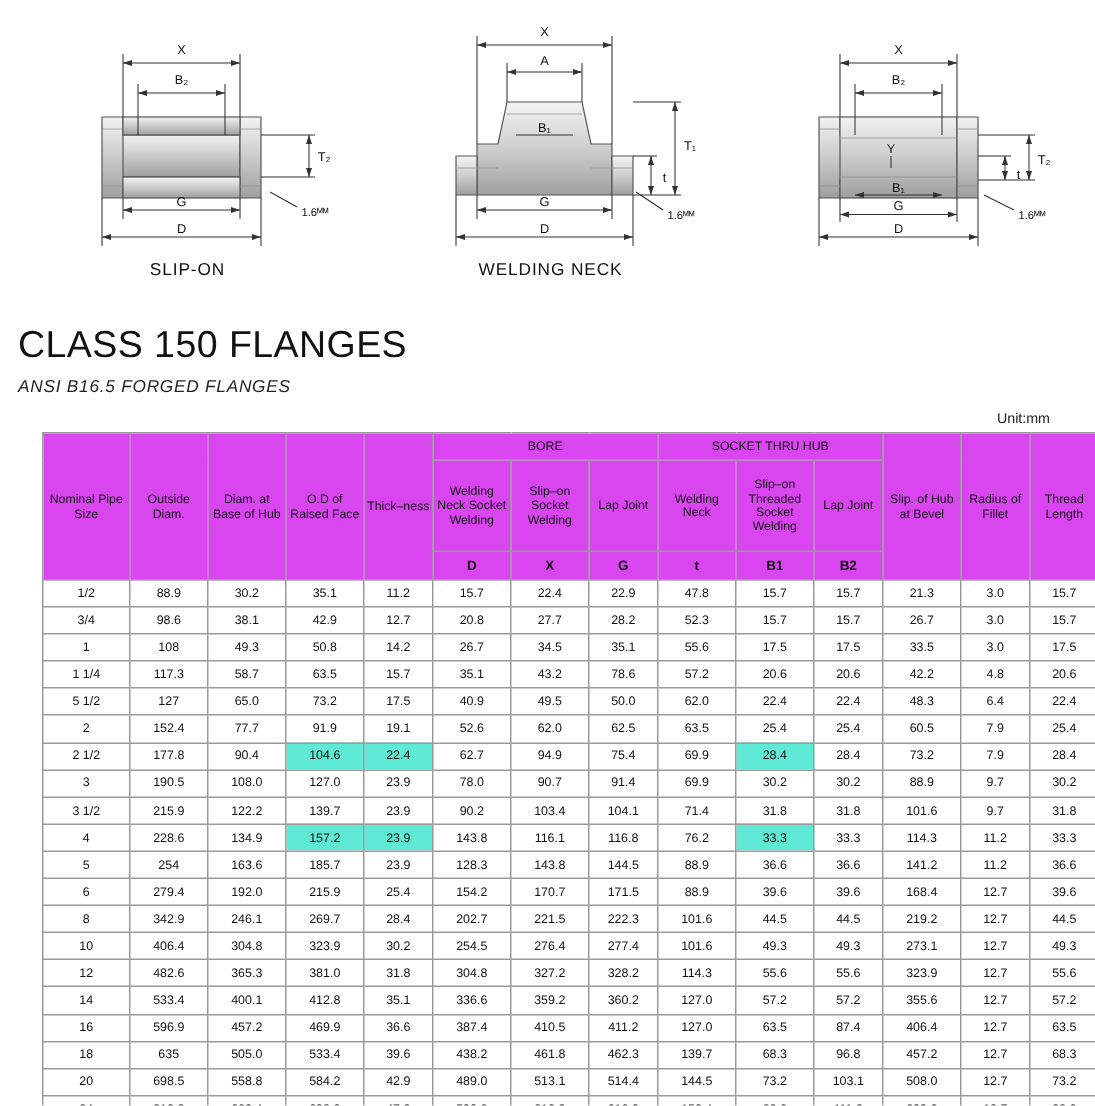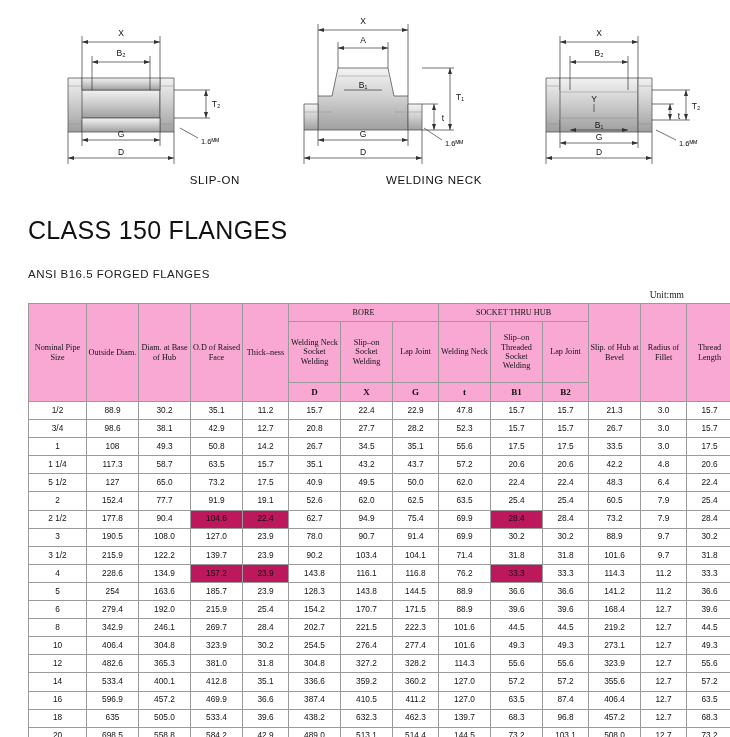--- a/index.html
+++ b/index.html
@@ -29,52 +29,52 @@
     height: 200px;
   }
   .fig-1 { left: 10px; }
   .fig-2 { left: 252px; }
   .fig-3 { left: 490px; }
 
   .fig-caption {
     position: absolute;
     bottom: 14px;
     width: 100%;
-    text-align: right;
+    text-align: center;
     font-size: 11.5px;
     letter-spacing: 0.6px;
     color: #111;
   }
 
   .fig svg { display: block; }
 
   
   .title-block {
-    padding: 16px 0 0 28px;
+    padding: 16px 0 0 12px;
   }
   .main-title {
     font-size: 25px;
     font-weight: normal;
     letter-spacing: 0.3px;
     color: #111;
     margin: 0;
   }
   .sub-title {
     font-size: 11.5px;
     letter-spacing: 0.5px;
     color: #222;
-    margin: 23px 0 0 0;
+    margin: 7px 0 0 0;
+    font-style: italic;
   }
 
   .unit-line {
     text-align: right;
     font-size: 9.5px;
     color: #222;
-    padding: 10px 46px 3px 0;
-    font-family: Liberation Serif, serif;
+    padding: 10px 30px 3px 0;
   }
 
   
   .table-wrap {
     padding: 0 28px 0 28px;
   }
   table.flanges {
     border-collapse: collapse;
     width: 674px;
     table-layout: fixed;
@@ -83,43 +83,42 @@
   table.flanges td {
     border: 1px solid #9a9a9a;
     text-align: center;
     vertical-align: middle;
     font-size: 8.3px;
     color: #111;
     padding: 0;
     line-height: 1.15;
   }
   table.flanges thead th {
-    background: #f9a8d4;
+    background: #d946ef;
     font-weight: normal;
     font-size: 8.2px;
     padding: 2px 1px;
-    font-family: Liberation Serif, serif;
   }
   table.flanges thead th.grp {
     height: 13px;
   }
   table.flanges thead th.tall {
     height: 56px;
   }
   table.flanges thead th.sym {
     height: 14px;
     font-weight: bold;
     font-size: 9px;
   }
   table.flanges tbody td {
     height: 17.1px;
     background: #ffffff;
   }
   table.flanges tbody td.hl {
-    background: #be185d;
+    background: #5eead4;
   }
   .c-first { width: 58px; }
   .c-std   { width: 52px; }
   .c-nar   { width: 46px; }
 </style>
 </head>
 <body>
 
 <div class="diagrams">
 
@@ -479,21 +478,21 @@
           <td>17.5</td>
         </tr>
         <tr>
           <td>1 1/4</td>
           <td>117.3</td>
           <td>58.7</td>
           <td>63.5</td>
           <td>15.7</td>
           <td>35.1</td>
           <td>43.2</td>
-          <td>43.7</td>
+          <td>78.6</td>
           <td>57.2</td>
           <td>20.6</td>
           <td>20.6</td>
           <td>42.2</td>
           <td>4.8</td>
           <td>20.6</td>
         </tr>
         <tr>
           <td>5 1/2</td>
           <td>127</td>
@@ -702,21 +701,21 @@
           <td>12.7</td>
           <td>63.5</td>
         </tr>
         <tr>
           <td>18</td>
           <td>635</td>
           <td>505.0</td>
           <td>533.4</td>
           <td>39.6</td>
           <td>438.2</td>
-          <td>632.3</td>
+          <td>461.8</td>
           <td>462.3</td>
           <td>139.7</td>
           <td>68.3</td>
           <td>96.8</td>
           <td>457.2</td>
           <td>12.7</td>
           <td>68.3</td>
         </tr>
         <tr>
           <td>20</td>

